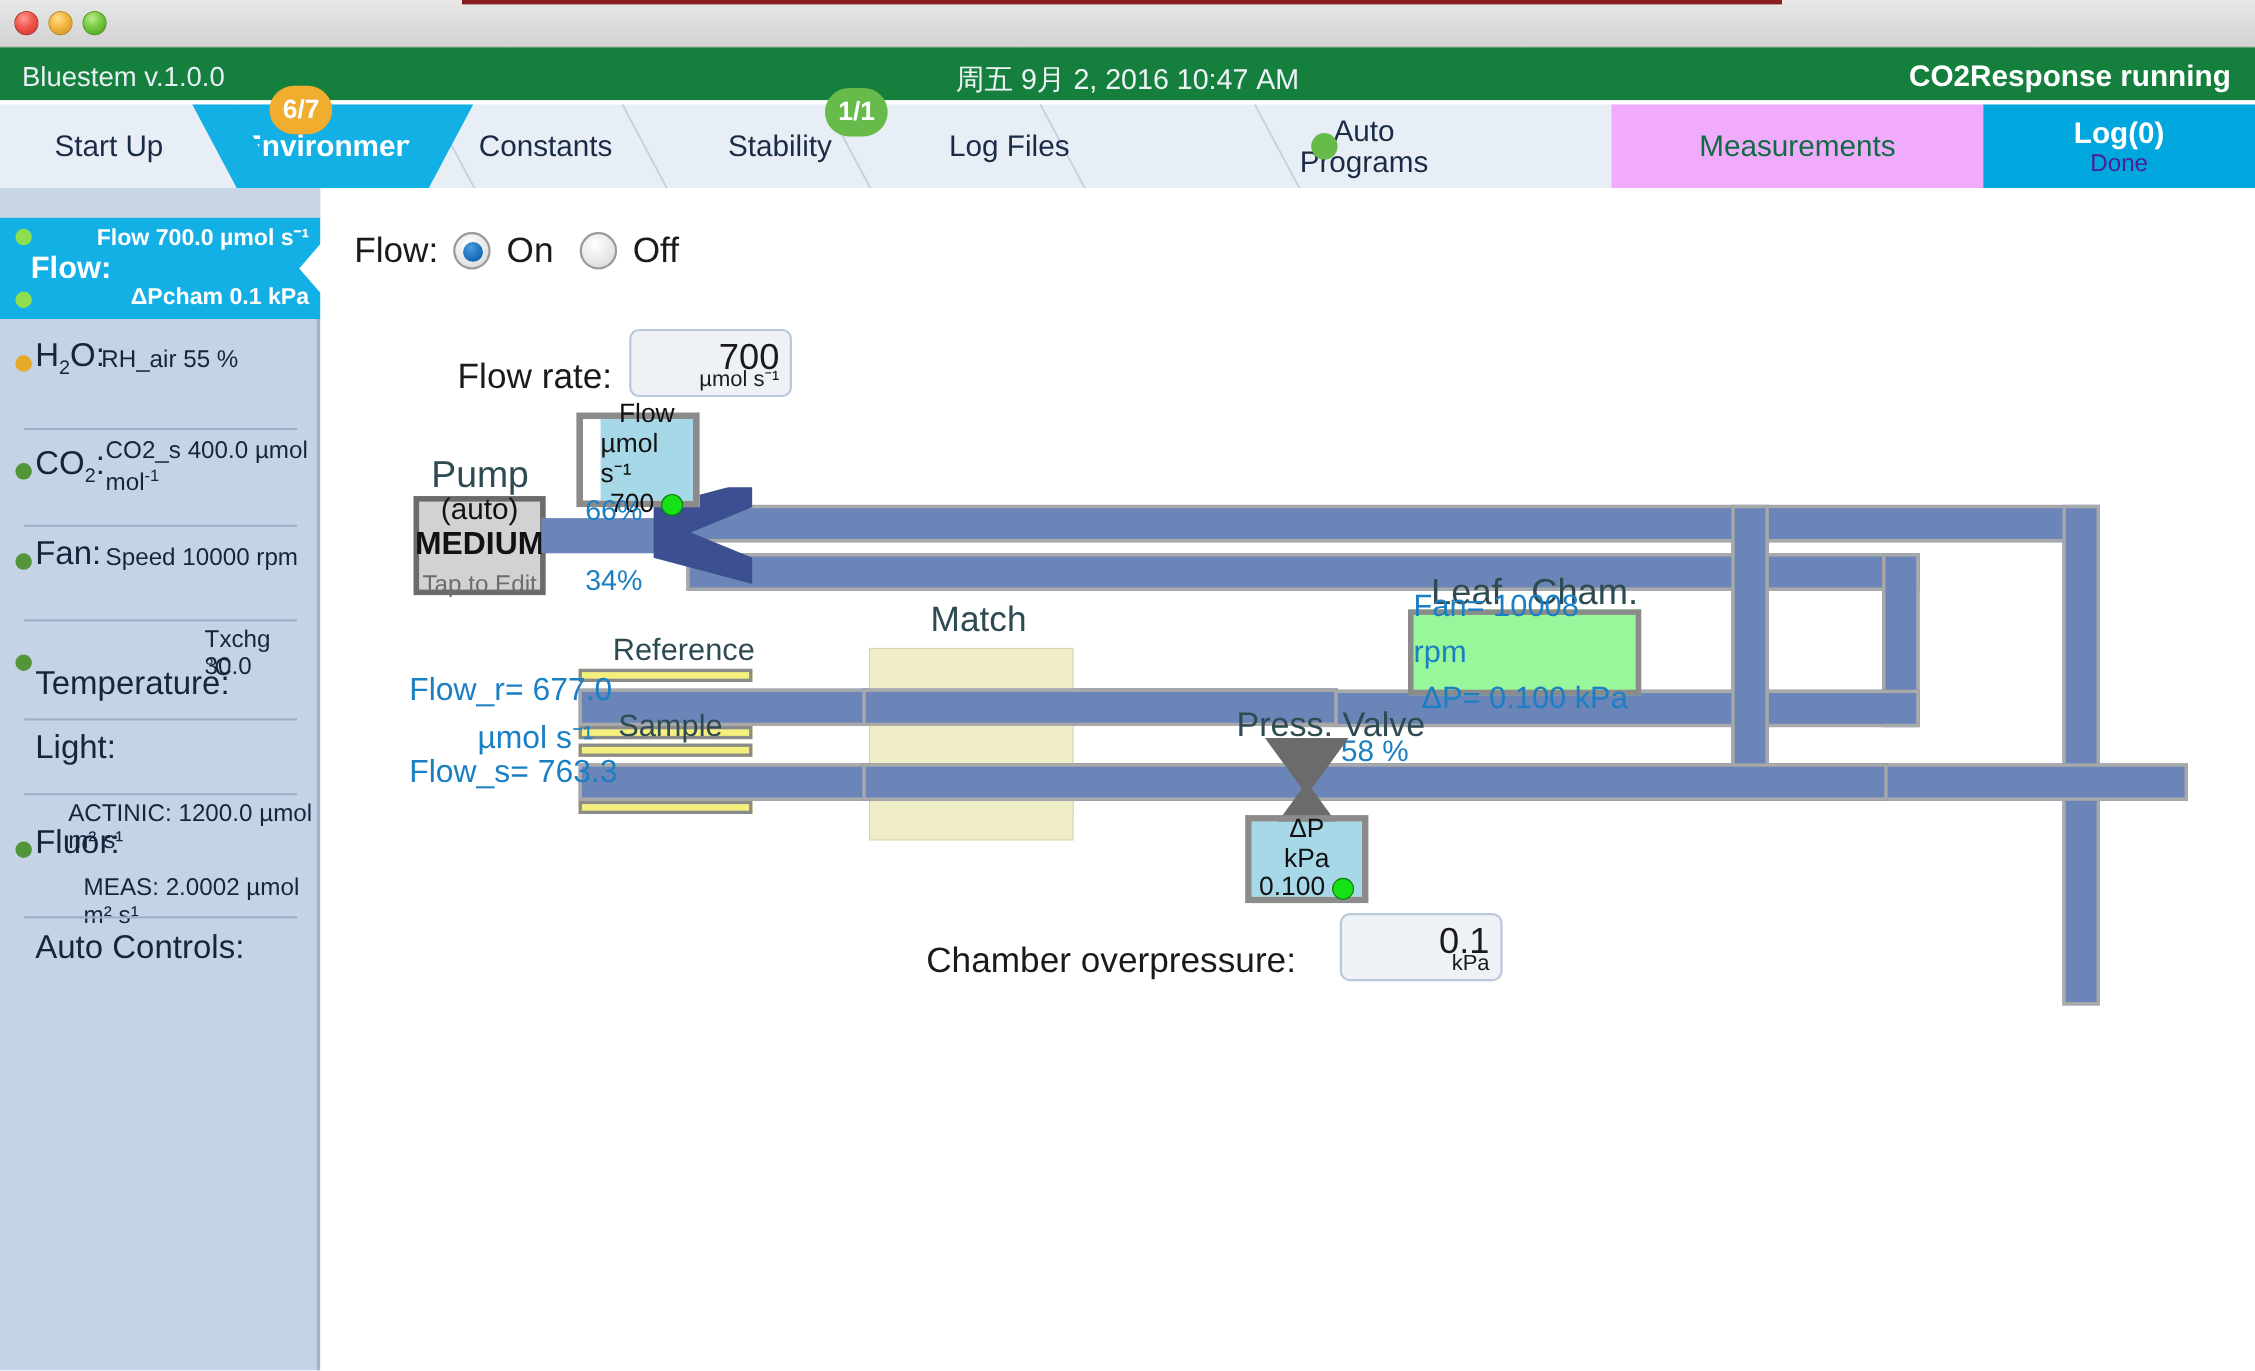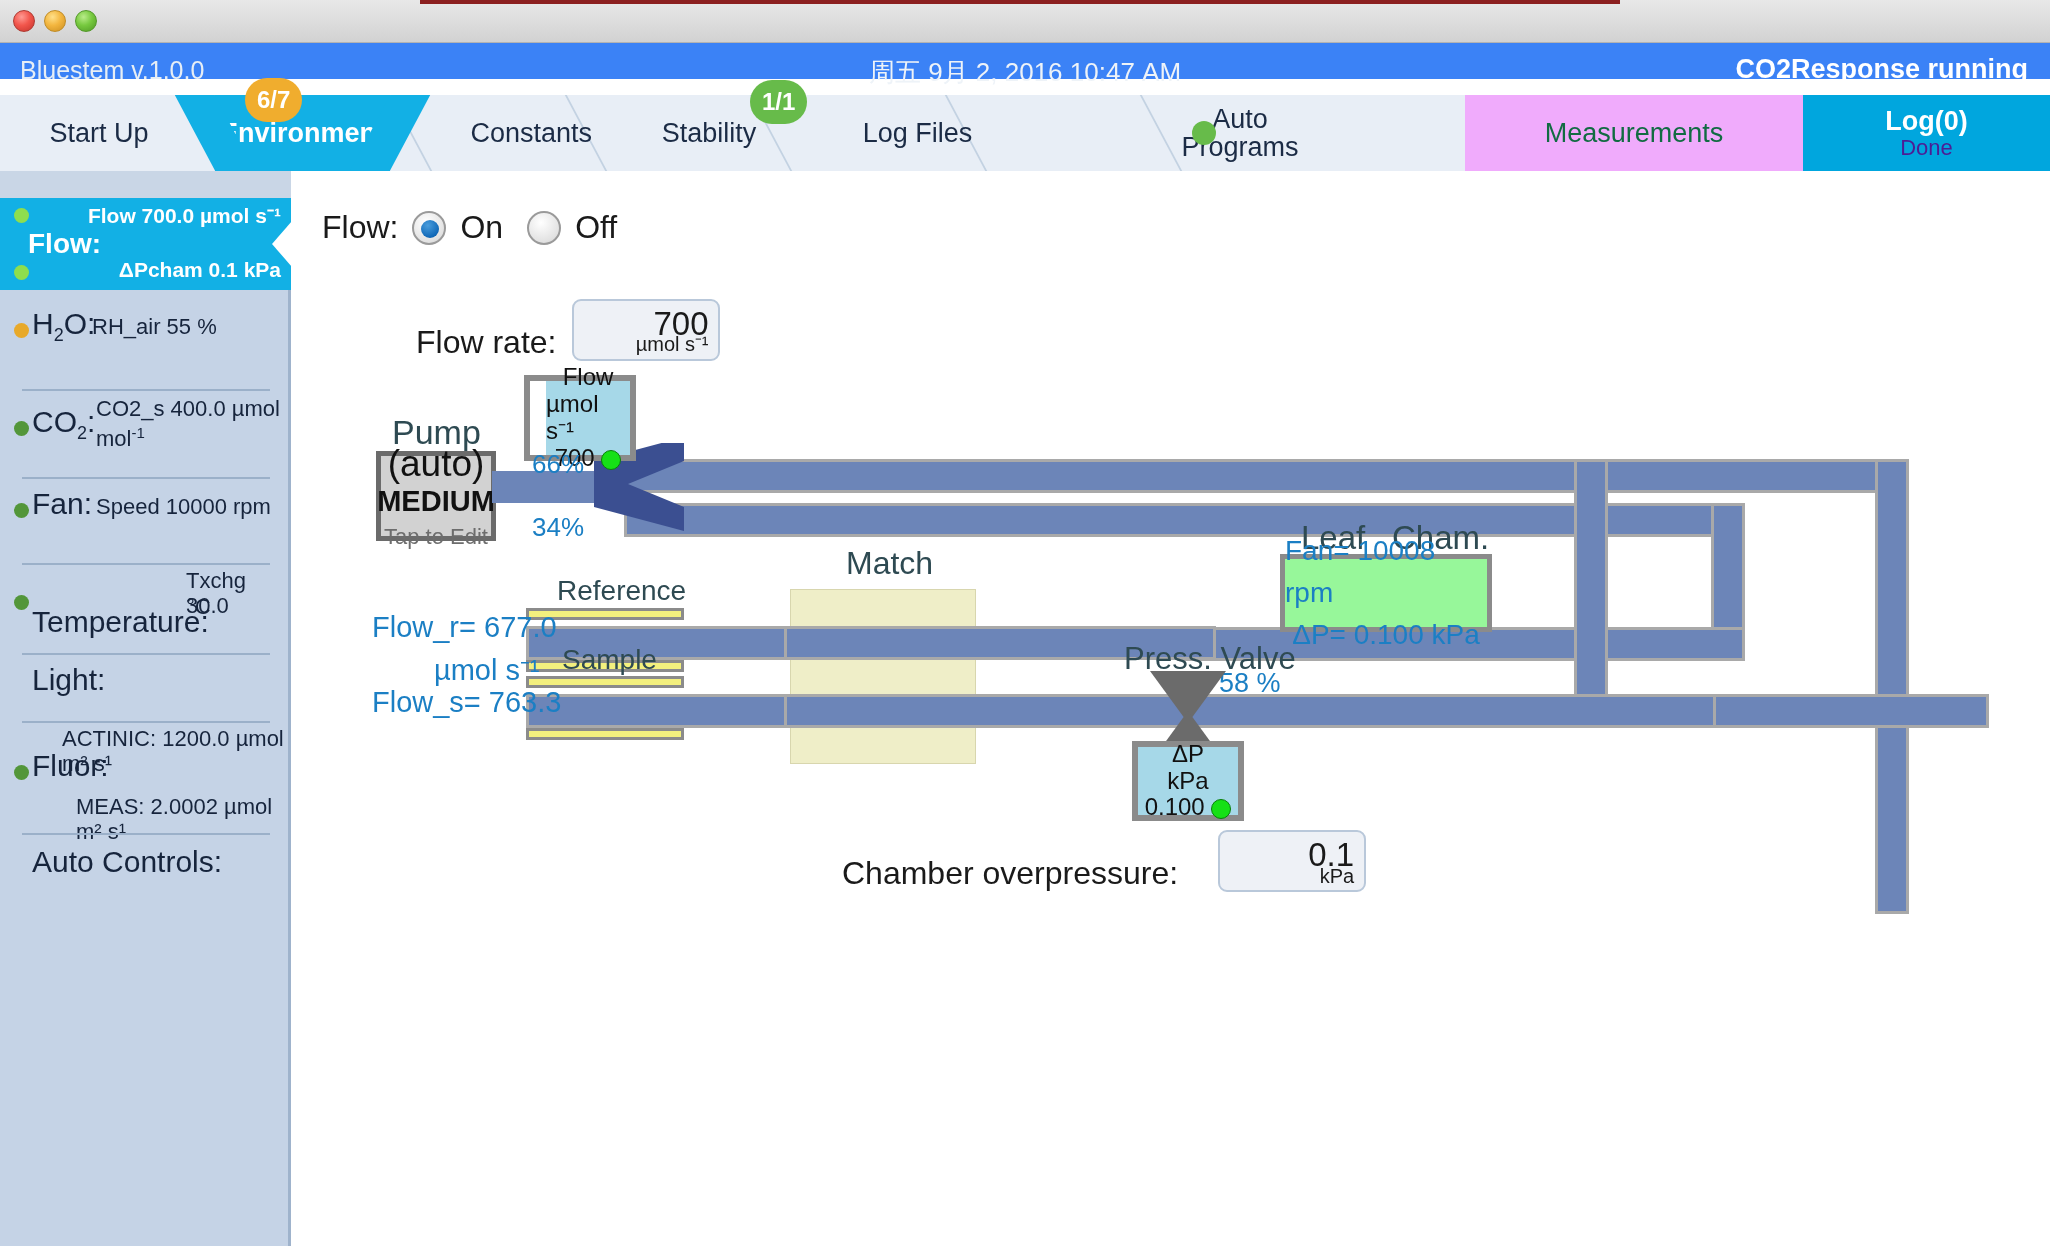--- a/index.html
+++ b/index.html
@@ -19,22 +19,22 @@
   }
   .macbar .redline { position:absolute; left:420px; top:0; width:1200px; height:4px; background:#8b1f1f; }
   .lights { position: absolute; left: 13px; top: 10px; display: flex; gap: 9px; }
   .light { width: 22px; height: 22px; border-radius: 50%; }
   .light.red    { background: radial-gradient(circle at 38% 30%, #ff9a93 0%, #f2564c 45%, #c4332c 100%); border:1px solid #ae3a32;}
   .light.yellow { background: radial-gradient(circle at 38% 30%, #ffe08a 0%, #f3b63f 45%, #cb8e21 100%); border:1px solid #c08c26;}
   .light.green  { background: radial-gradient(circle at 38% 30%, #b9ec8a 0%, #77c93f 45%, #4f9824 100%); border:1px solid #53992a;}
 
   
   .header {
-    position: absolute; left: 0; top: 43px; width: 2050px; height: 36px;
-    background: #3b82f6; color: #ffffff;
+    position: absolute; left: 0; top: 43px; width: 2050px; height: 48px;
+    background: #15803d; color: #ffffff;
   }
   .header .hleft  { position: absolute; left: 20px; top: 13px; font-size: 25px; color:#e7eef5; }
   .header .hcenter{ position: absolute; left: 0; right:0; top: 12px; text-align:center; font-size: 26px; color:#eef3f8;}
   .header .hright { position: absolute; right: 22px; top: 11px; font-size: 27px; font-weight: bold; color:#ffffff;}
 
   
   .nav { position: absolute; left: 0; top: 95px; width: 2050px; height: 76px; background: #e8eef6; }
   .tab {
     position: absolute; top: 0; height: 76px;
     display: flex; align-items: center; justify-content: center;
@@ -125,21 +125,21 @@
   .pipe-h { height: 34px; }
   .pipe-v { width: 34px; }
 
   .meterbox { position:absolute; border: 6px solid #8b8b8b; background:#ffffff; }
   .meterbox .inner { background:#a6d8e8; width:100%; height:100%; display:flex; flex-direction:column;
                      align-items:center; justify-content:center; font-size:24px; color:#111; line-height:1.12; }
   .greendot { display:inline-block; width:20px; height:20px; border-radius:50%; background:#16e016; border:1px solid #0a7f0a; vertical-align:middle; }
 
   .pumpbox { position:absolute; border: 5px solid #6b6b6b; background:#d2d2d2;
              display:flex; flex-direction:column; align-items:center; justify-content:center; }
-  .pumpbox .l1 { font-size:37px; color:#111; }
+  .pumpbox .l1 { font-size:27px; color:#111; }
   .pumpbox .l2 { font-size:29px; color:#111; font-weight:600; }
   .pumpbox .l3 { font-size:22px; color:#6d6d6d; margin-top:6px; }
 
   .iurow { position:absolute; border:3px solid #8b8b8b; background:#f3f07e; height:12px; }
   .yelbox { position:absolute; background:#efeec8; border:1px solid #d8d6ae; }
 
   .greenbox { position:absolute; border:5px solid #8b8b8b; background:#97f79a;
               display:flex; flex-direction:column; align-items:center; justify-content:center; }
   .greenbox div { font-size:28px; color:#1b7fc4; line-height:1.5; }
 
@@ -177,21 +177,21 @@
 
     <div class="tab" style="left:0px; width:198px;">
       <span>Start Up</span>
     </div>
 
     <div class="tab active" style="left:215px; width:175px;">
       <span>Environment</span>
     </div>
     <div class="badge amber" style="left:245px; top:-17px;">6/7</div>
 
-    <div class="tab" style="left:400px; width:192px;justify-content:flex-end;">
+    <div class="tab" style="left:400px; width:192px;">
       <span>Constants</span>
     </div>
 
     <div class="tab" style="left:620px; width:178px;">
       <span>Stability</span>
     </div>
     <div class="badge green" style="left:750px; top:-15px;">1/1</div>
 
     <div class="tab" style="left:830px; width:175px;">
       <span>Log Files</span>

